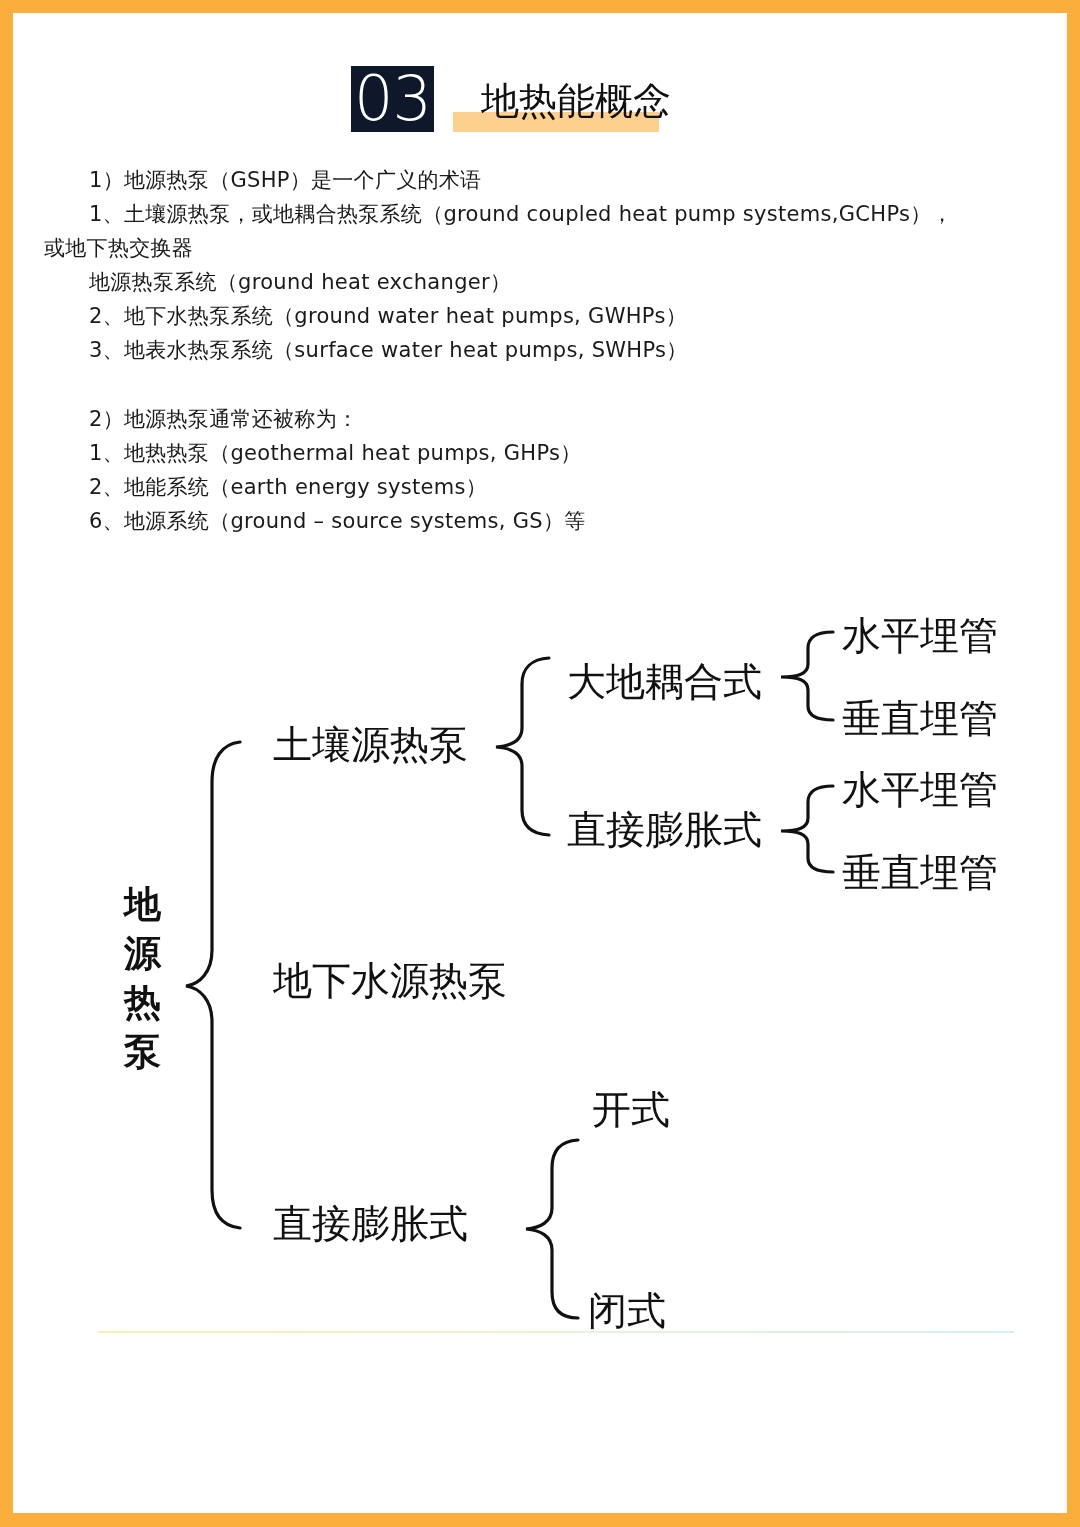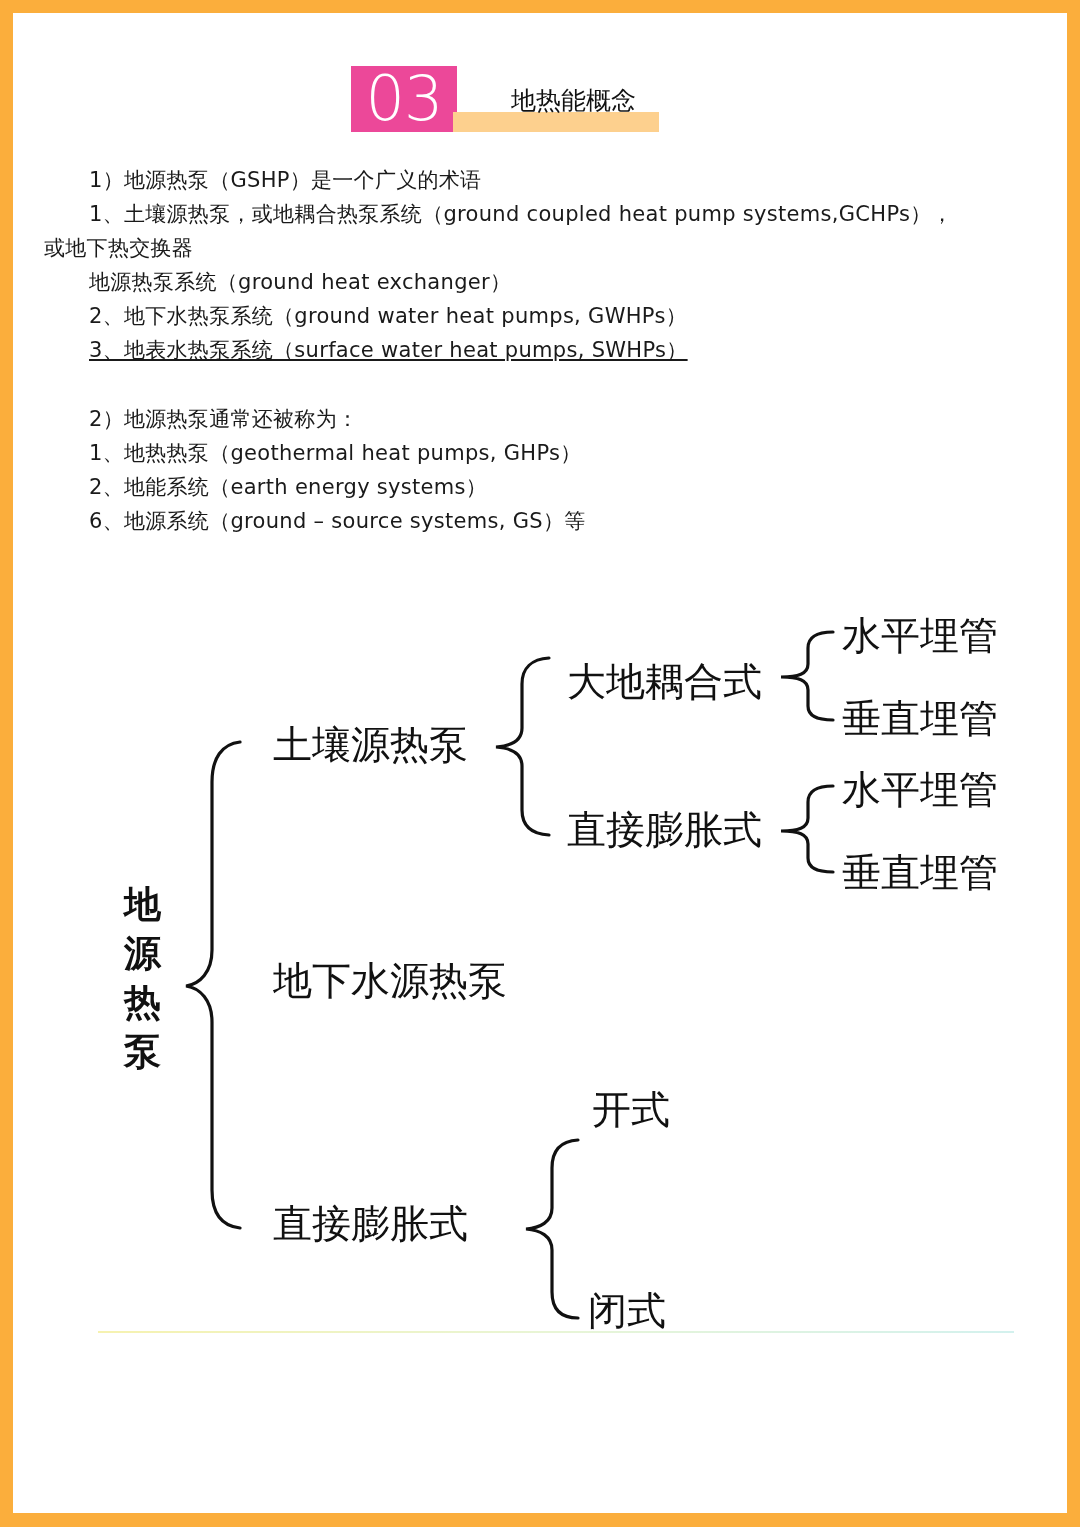--- a/index.html
+++ b/index.html
@@ -12,44 +12,43 @@
   }
   .page {
     position: absolute;
     left: 13px; top: 13px;
     width: 1054px; height: 1500px;
     background: #FFFFFF;
   }
   .num-box {
     position: absolute;
     left: 351px; top: 66px;
-    width: 106px; height: 66px;
-    background: #ec4899;
+    width: 83px; height: 66px;
+    background: #0f172a;
     color: #FFFFFF;
     font-family: "DejaVu Sans", sans-serif;
     font-size: 62px;
     line-height: 66px;
     text-align: center;
     letter-spacing: -1px;
     font-weight: 300;
   }
   .title-bar {
     position: absolute;
     left: 453px; top: 112px;
     width: 206px; height: 20px;
     background: #FDD08E;
   }
   .title-text {
     position: absolute;
     left: 481px; top: 82px;
-    font-size: 25px;
+    font-size: 38px;
     line-height: 38px;
     color: #111111;
     white-space: nowrap;
-    margin-left: 30px;
   }
   .para {
     position: absolute;
     font-size: 21px;
     color: #1a1a1a;
     white-space: nowrap;
     line-height: 28px;
     letter-spacing: 0.3px;
   }
   .node {
@@ -88,21 +87,21 @@
 
 <div class="num-box">03</div>
 <div class="title-bar"></div>
 <div class="title-text">地热能概念</div>
 
 <div class="para" style="left:89px; top:166px;">1）地源热泵（GSHP）是一个广义的术语</div>
 <div class="para" style="left:89px; top:200px;">1、土壤源热泵，或地耦合热泵系统（ground coupled heat pump systems,GCHPs），</div>
 <div class="para" style="left:44px; top:234px;">或地下热交换器</div>
 <div class="para" style="left:89px; top:268px;">地源热泵系统（ground heat exchanger）</div>
 <div class="para" style="left:89px; top:302px;">2、地下水热泵系统（ground water heat pumps, GWHPs）</div>
-<div class="para" style="left:89px; top:336px;text-decoration:underline;">3、地表水热泵系统（surface water heat pumps, SWHPs）</div>
+<div class="para" style="left:89px; top:336px;">3、地表水热泵系统（surface water heat pumps, SWHPs）</div>
 
 <div class="para" style="left:89px; top:405px;">2）地源热泵通常还被称为：</div>
 <div class="para" style="left:89px; top:439px;">1、地热热泵（geothermal heat pumps, GHPs）</div>
 <div class="para" style="left:89px; top:473px;">2、地能系统（earth energy systems）</div>
 <div class="para" style="left:89px; top:507px;">6、地源系统（ground – source systems, GS）等</div>
 
 <svg class="braces" width="1080" height="1527">
   <g fill="none" stroke="#111111" stroke-width="3.2" stroke-linecap="round">
 
     <path d="M240,742 C222,744 212,758 212,782 L212,950 C212,972 200,984 186,986 C200,988 212,1000 212,1022 L212,1190 C212,1214 222,1226 240,1228"></path>

